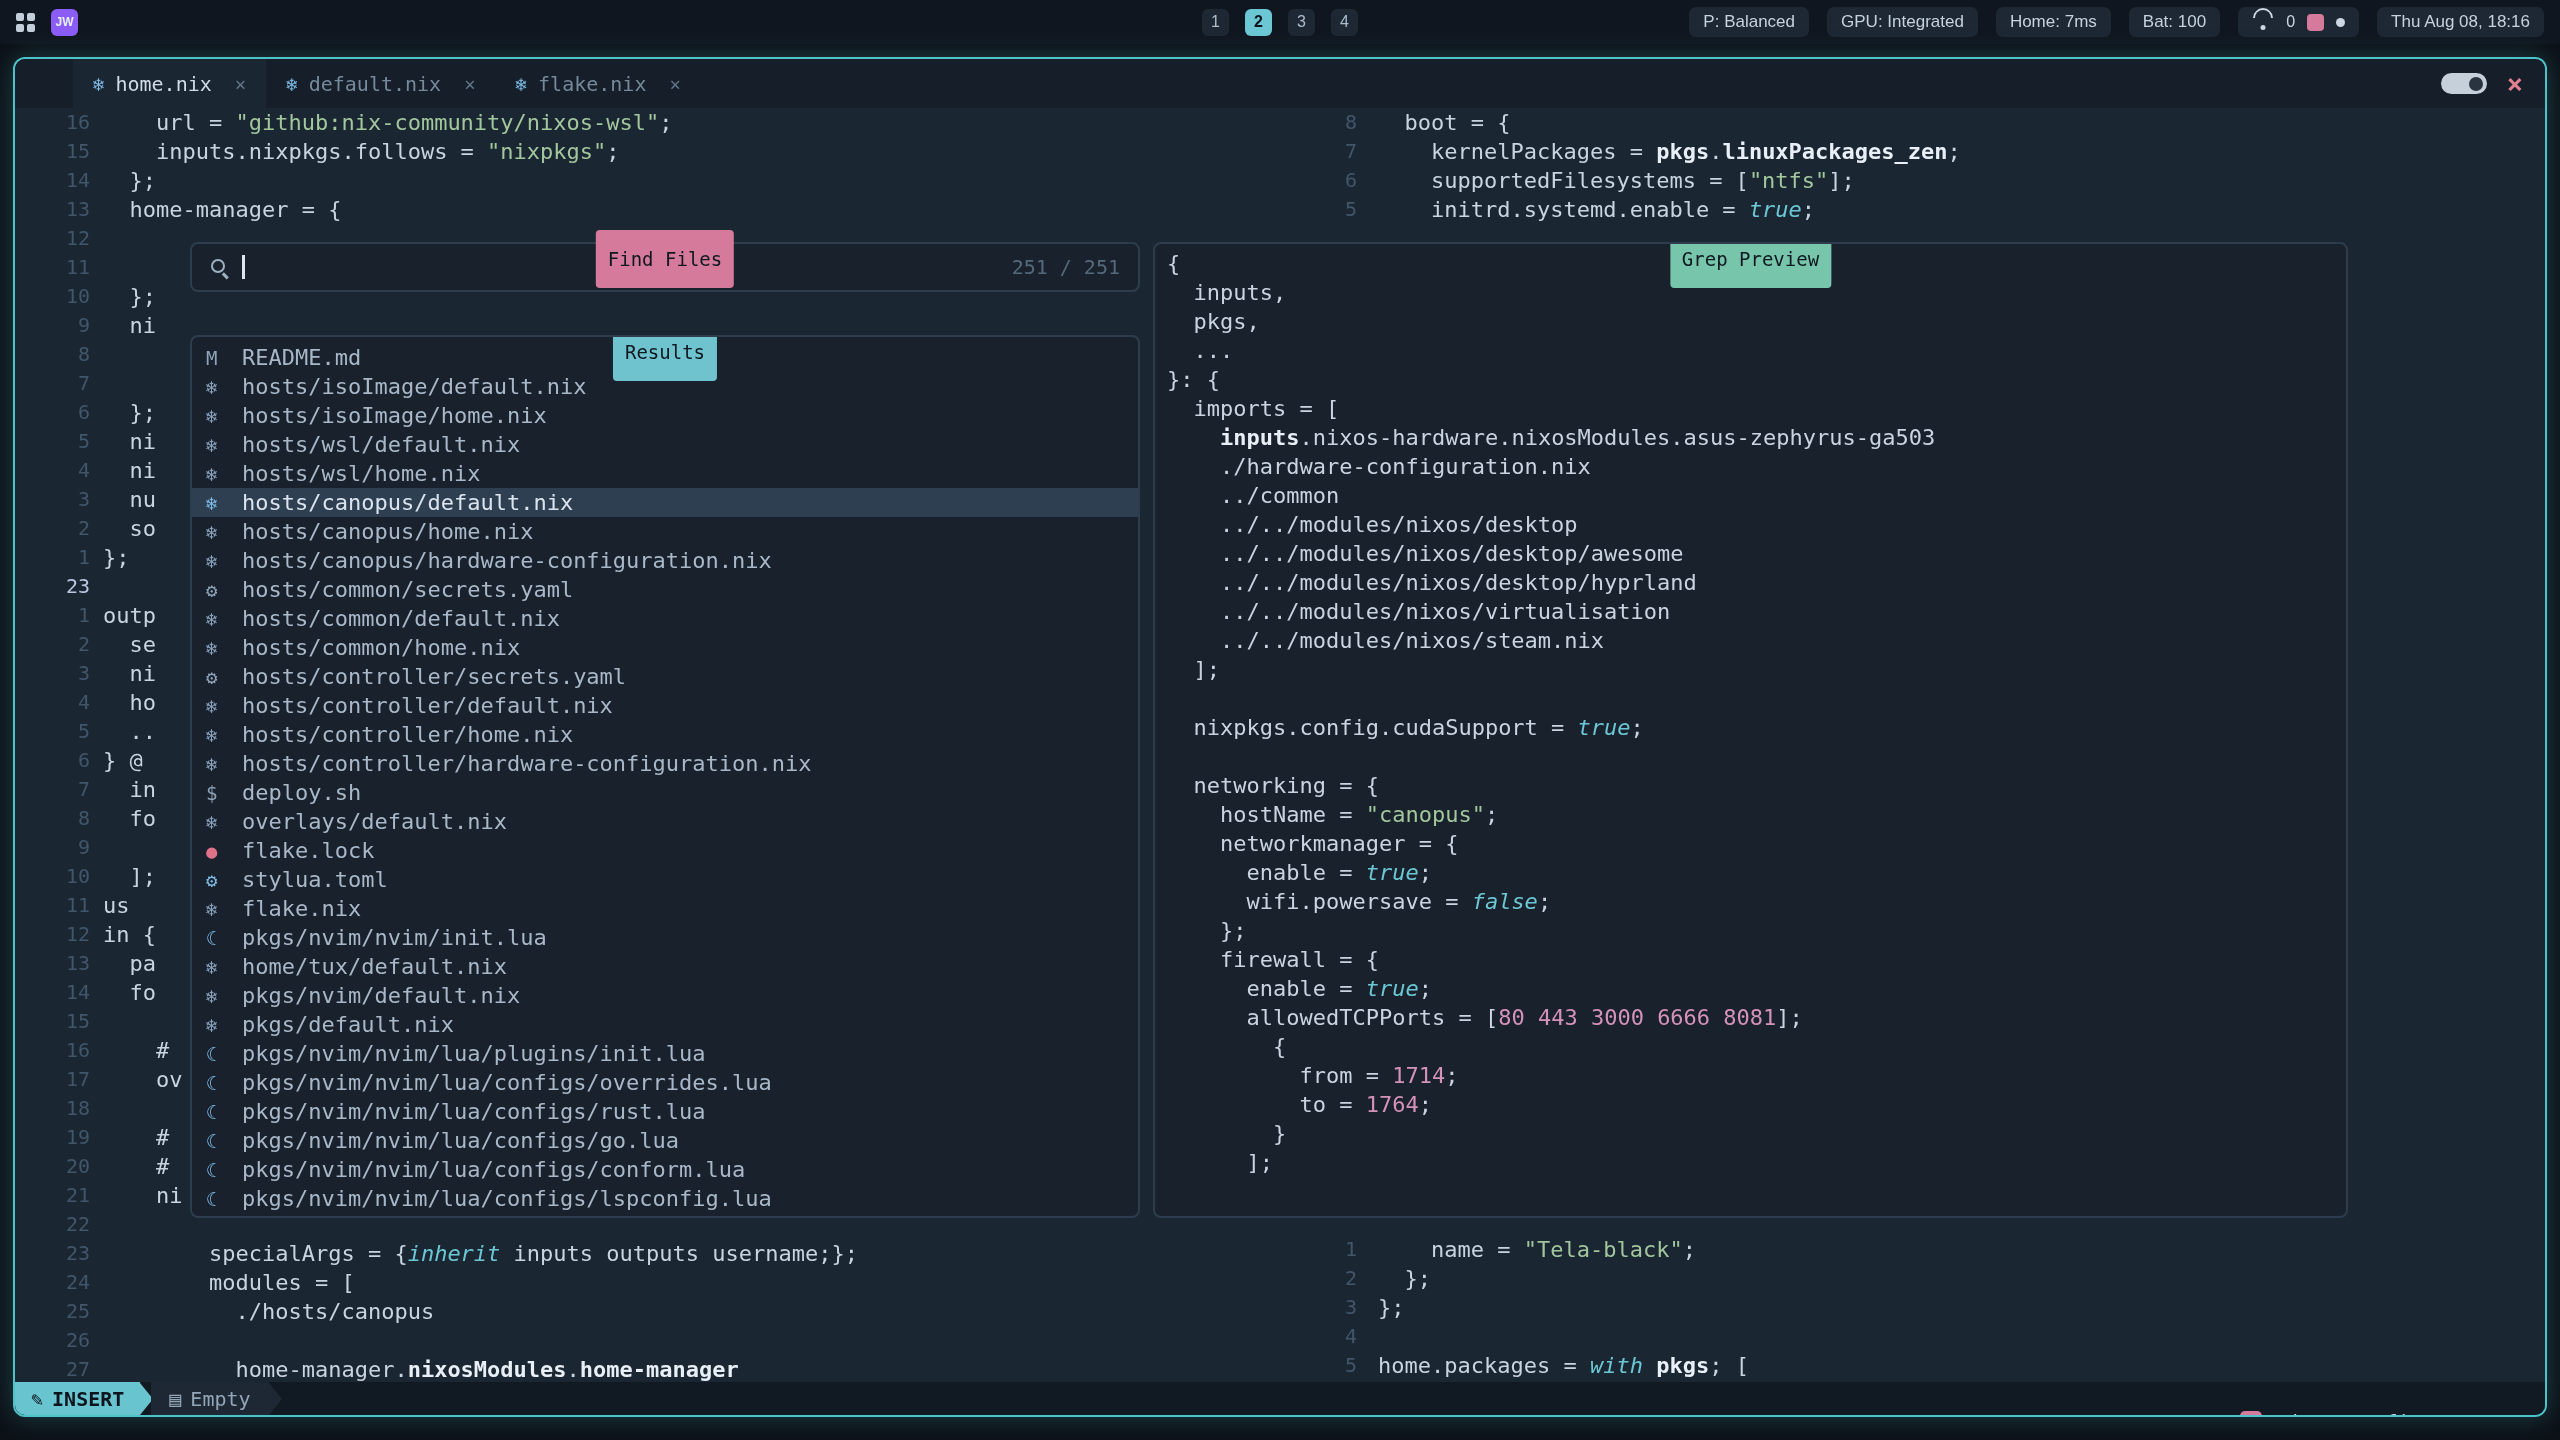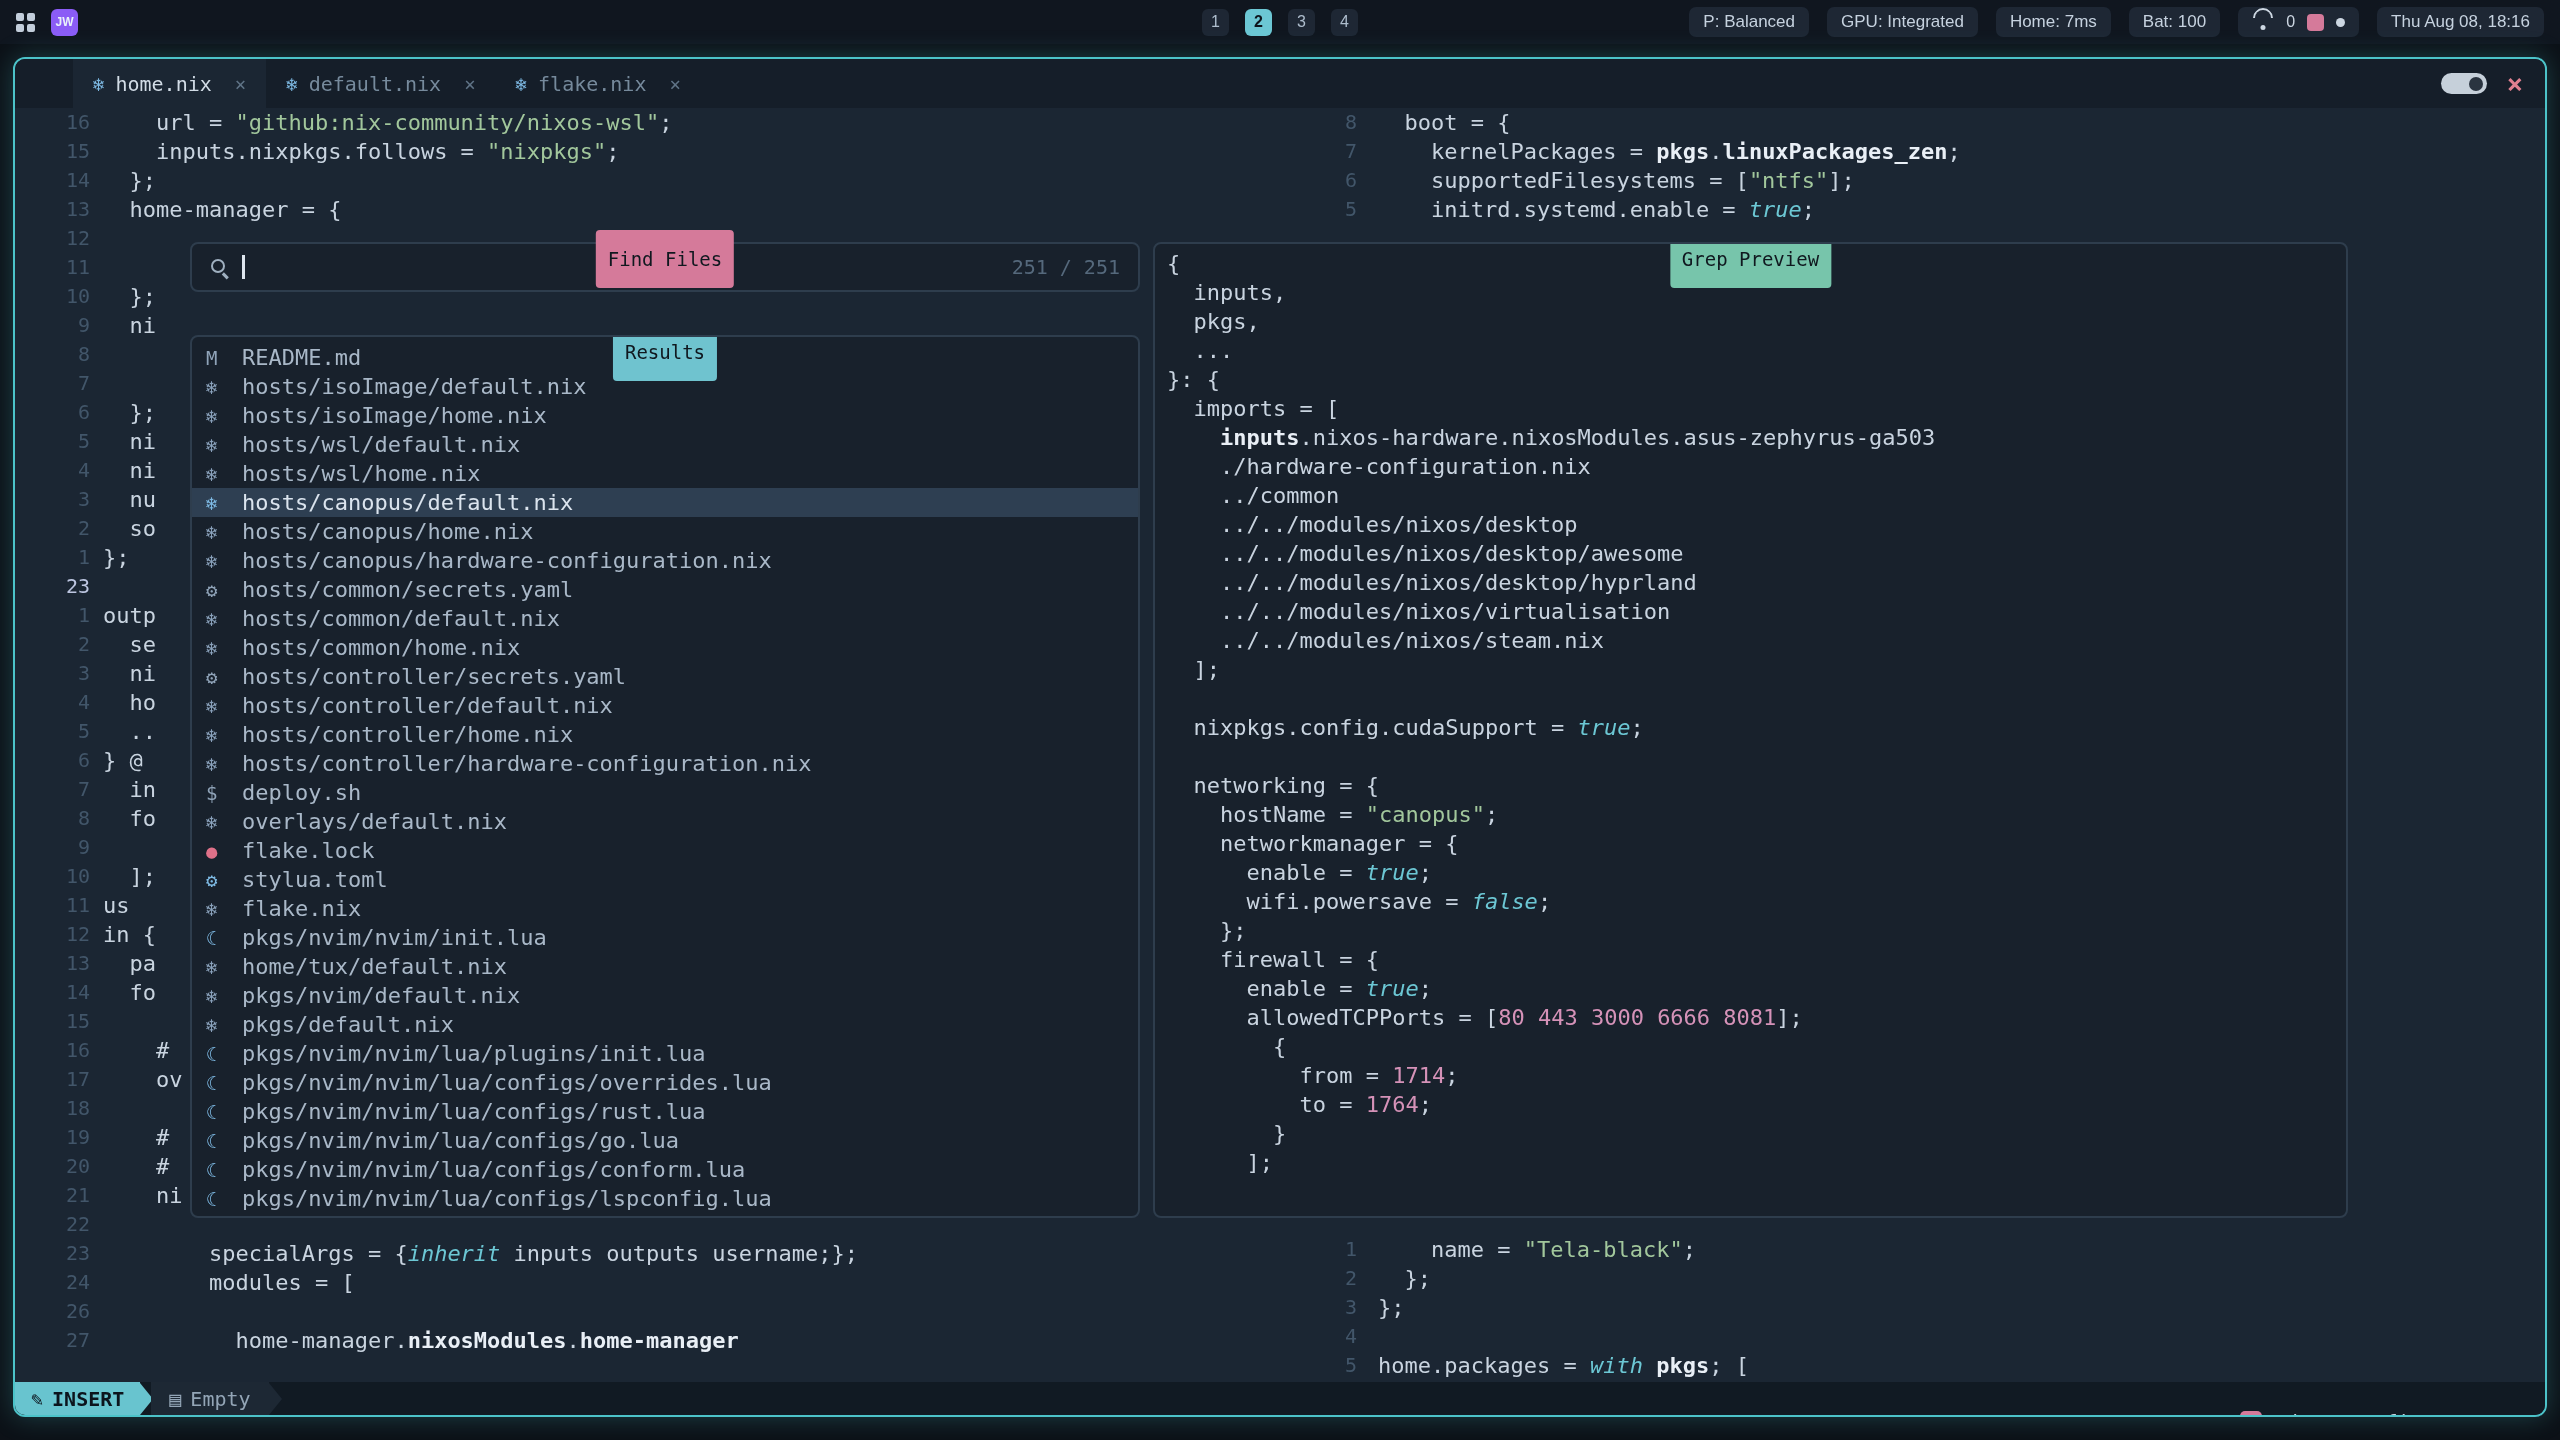--- a/index.html
+++ b/index.html
@@ -326,20 +326,24 @@
           </div>
           <div class="cl">
             <span class="ln">23</span>
             <span class="ct"><span class="tk-d">        specialArgs = {</span><span class="tk-k">inherit</span><span class="tk-d"> inputs outputs username;};</span></span>
           </div>
           <div class="cl">
             <span class="ln">24</span>
             <span class="ct"><span class="tk-d">        modules = [</span></span>
           </div>
           <div class="cl">
+            <span class="ln">25</span>
+            <span class="ct"><span class="tk-d">          ./hosts/canopus</span></span>
+          </div>
+          <div class="cl">
             <span class="ln">26</span>
             <span class="ct"></span>
           </div>
           <div class="cl">
             <span class="ln">27</span>
             <span class="ct"><span class="tk-d">          home-manager.</span><span class="tk-b">nixosModules</span><span class="tk-d">.</span><span class="tk-b">home-manager</span></span>
           </div>
         </div>
       <div class="pane-right" id="paneRightTop">
           <div class="cl">

